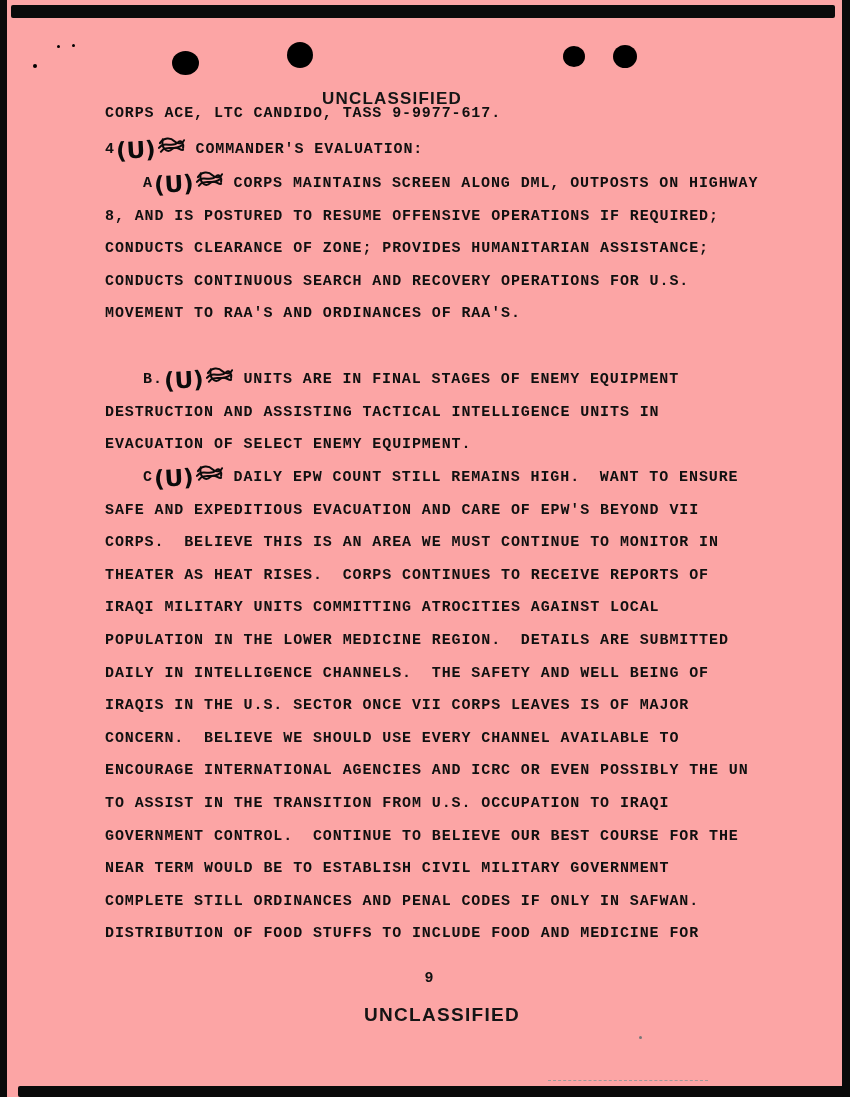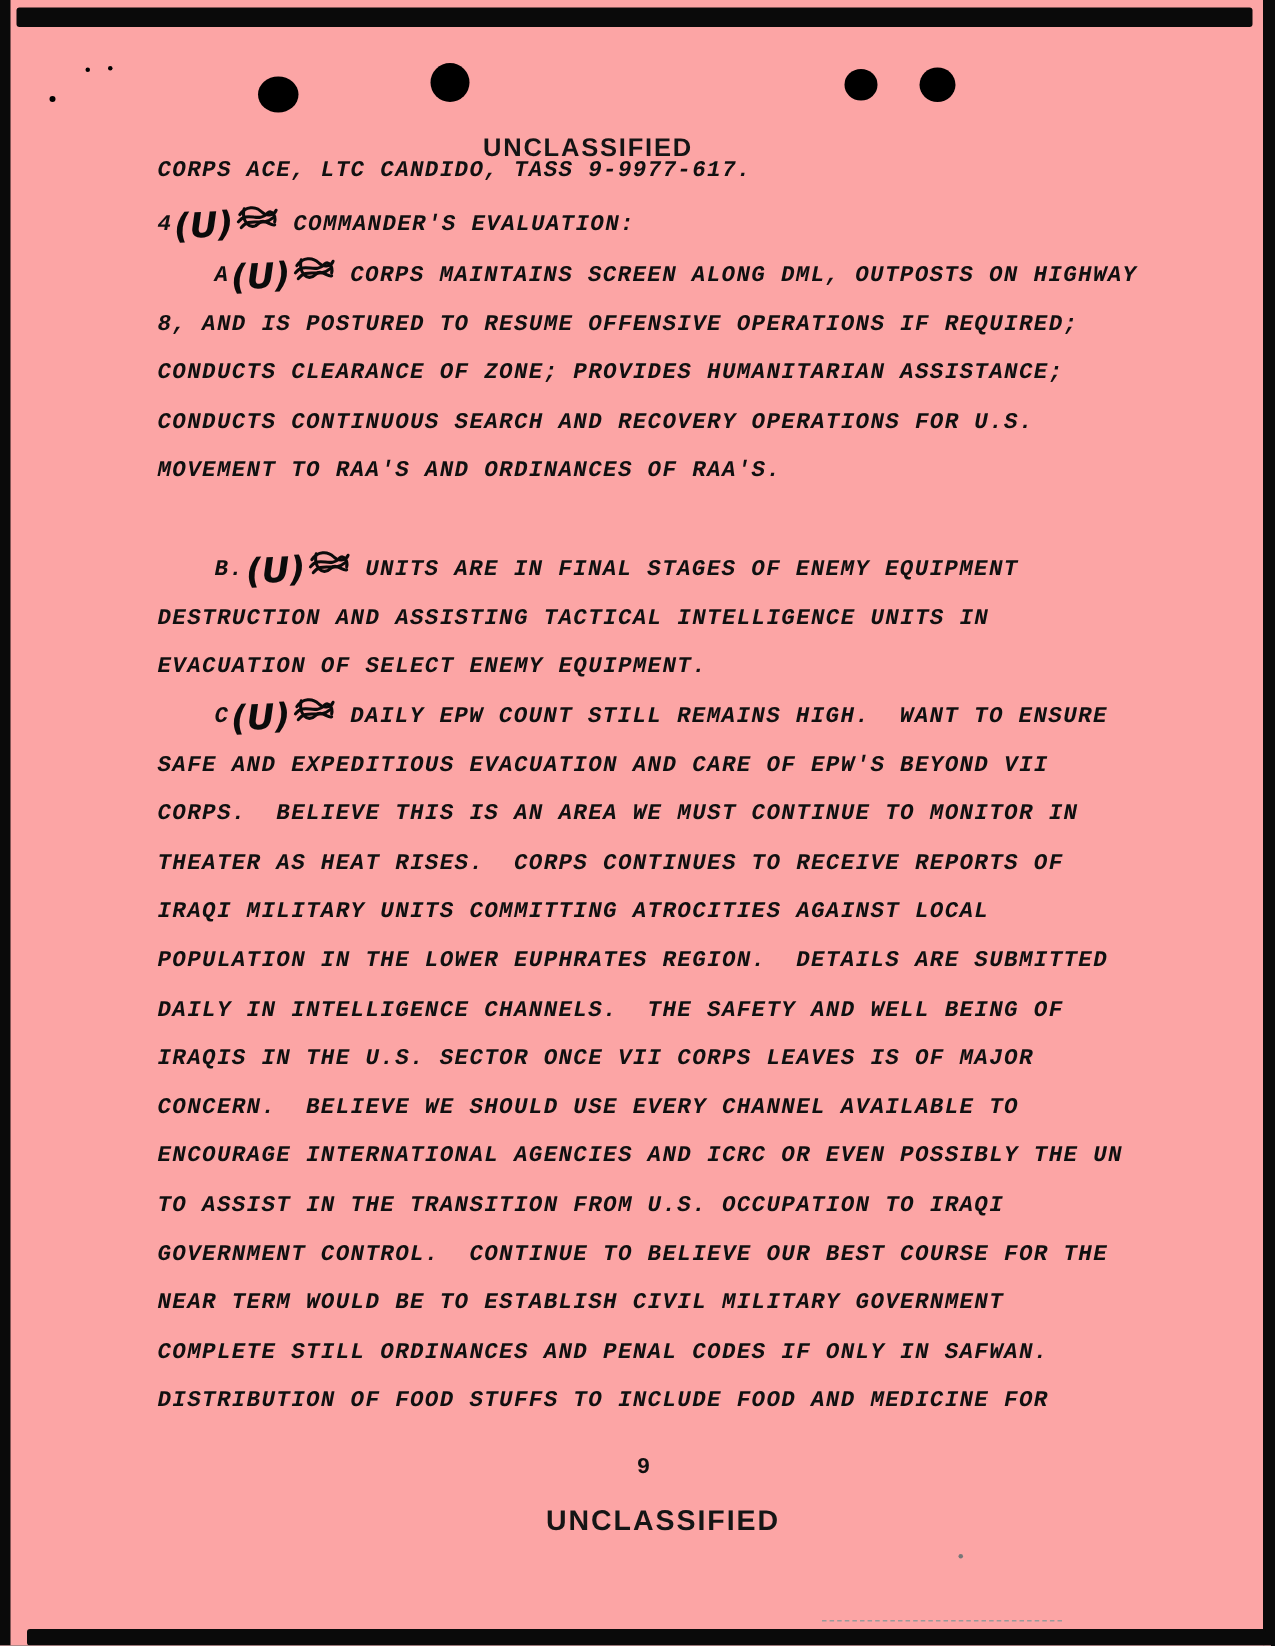--- a/index.html
+++ b/index.html
@@ -25,21 +25,21 @@
   .speck3 { left:72px; top:44px; width:3px; height:3px; }
   .speck4 { left:639px; top:1036px; width:3px; height:3px; background:#777; }
   .dash { position:absolute; left:548px; top:1080px; width:160px; border-top:1px dashed #9a9a9a; }
 
   
   .textcol { position:absolute; left:105px; top:0; width:690px; }
   .line {
     font-family:"Liberation Mono", monospace;
     font-weight:700; font-size:15px; letter-spacing:0.9px;
     color:#101010; white-space:pre;
-    height:32.6px; line-height:32.6px;font-style:italic;
+    height:32.6px; line-height:32.6px;
   }
   .para { position:absolute; left:0; width:690px; }
   .para0 { top:134px; }
   .para1 { top:168px; }
   .para2 { top:364px; }
   .para3 { top:462px; }
   .intro { position:absolute; left:0; top:98px; }
   .indent { padding-left:38px; }
 
   
@@ -125,21 +125,21 @@
         <div class="line first indent"><span class="typed">C</span><span class="hand">(U)</span><svg class="scribble" viewBox="0 0 30 22" width="29" height="22">
             <path d="M3 8 C 7 2, 14 2, 18 6 C 22 10, 27 8, 28 5" fill="none" stroke="#0b0b0b" stroke-width="2.1" stroke-linecap="round"></path>
             <path d="M2 13 C 8 5, 16 14, 22 7 C 25 4, 28 9, 27 13" fill="none" stroke="#0b0b0b" stroke-width="2.1" stroke-linecap="round"></path>
             <path d="M4 17 C 10 9, 18 17, 26 10" fill="none" stroke="#0b0b0b" stroke-width="2.1" stroke-linecap="round"></path>
             <path d="M6 4 C 4 12, 10 20, 16 14 C 20 10, 24 16, 27 15" fill="none" stroke="#0b0b0b" stroke-width="2.1" stroke-linecap="round"></path>
           </svg><span class="typed"> DAILY EPW COUNT STILL REMAINS HIGH.  WANT TO ENSURE</span></div>
         <div class="line">SAFE AND EXPEDITIOUS EVACUATION AND CARE OF EPW'S BEYOND VII</div>
         <div class="line">CORPS.  BELIEVE THIS IS AN AREA WE MUST CONTINUE TO MONITOR IN</div>
         <div class="line">THEATER AS HEAT RISES.  CORPS CONTINUES TO RECEIVE REPORTS OF</div>
         <div class="line">IRAQI MILITARY UNITS COMMITTING ATROCITIES AGAINST LOCAL</div>
-        <div class="line">POPULATION IN THE LOWER EUPHRATES REGION.  DETAILS ARE SUBMITTED</div>
+        <div class="line">POPULATION IN THE LOWER MEDICINE REGION.  DETAILS ARE SUBMITTED</div>
         <div class="line">DAILY IN INTELLIGENCE CHANNELS.  THE SAFETY AND WELL BEING OF</div>
         <div class="line">IRAQIS IN THE U.S. SECTOR ONCE VII CORPS LEAVES IS OF MAJOR</div>
         <div class="line">CONCERN.  BELIEVE WE SHOULD USE EVERY CHANNEL AVAILABLE TO</div>
         <div class="line">ENCOURAGE INTERNATIONAL AGENCIES AND ICRC OR EVEN POSSIBLY THE UN</div>
         <div class="line">TO ASSIST IN THE TRANSITION FROM U.S. OCCUPATION TO IRAQI</div>
         <div class="line">GOVERNMENT CONTROL.  CONTINUE TO BELIEVE OUR BEST COURSE FOR THE</div>
         <div class="line">NEAR TERM WOULD BE TO ESTABLISH CIVIL MILITARY GOVERNMENT</div>
         <div class="line">COMPLETE STILL ORDINANCES AND PENAL CODES IF ONLY IN SAFWAN.</div>
         <div class="line">DISTRIBUTION OF FOOD STUFFS TO INCLUDE FOOD AND MEDICINE FOR</div>
       </div>

